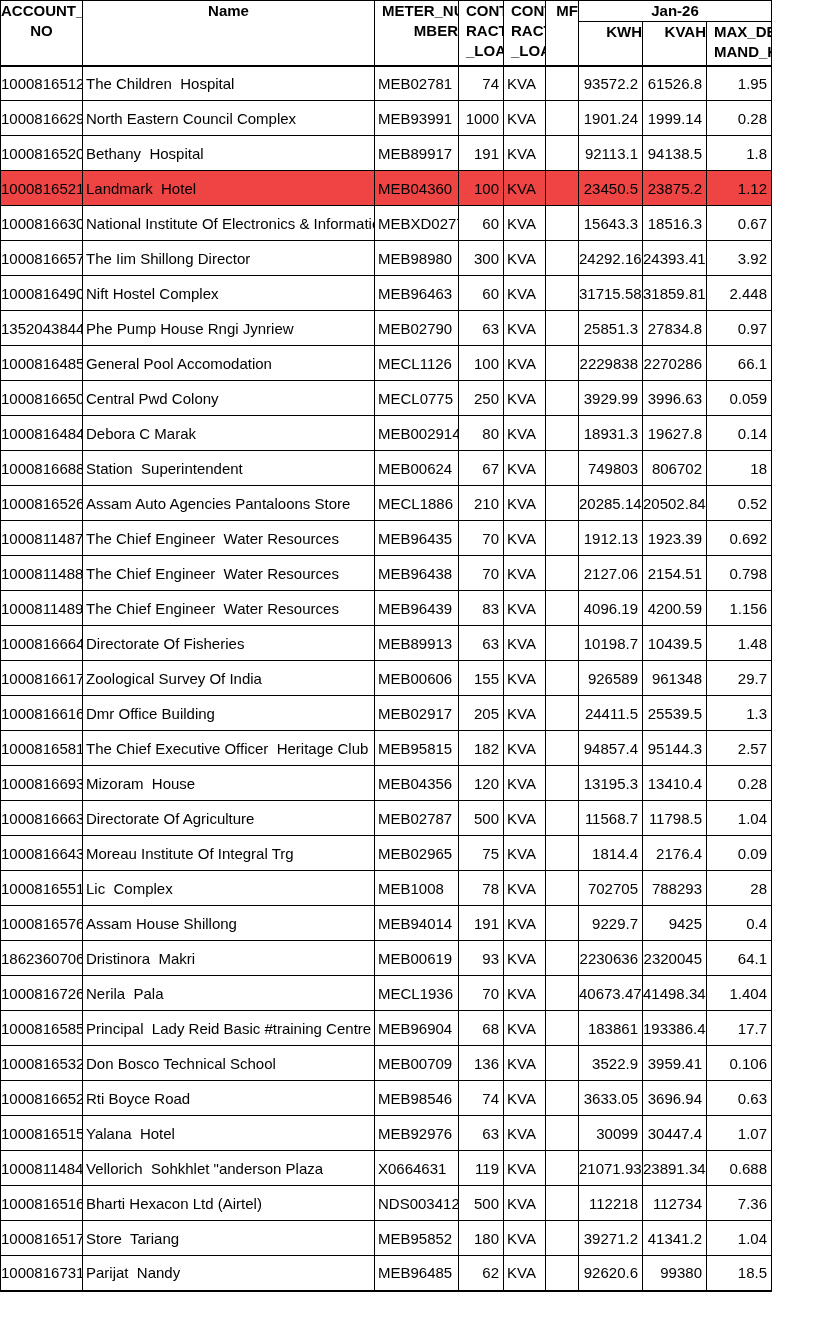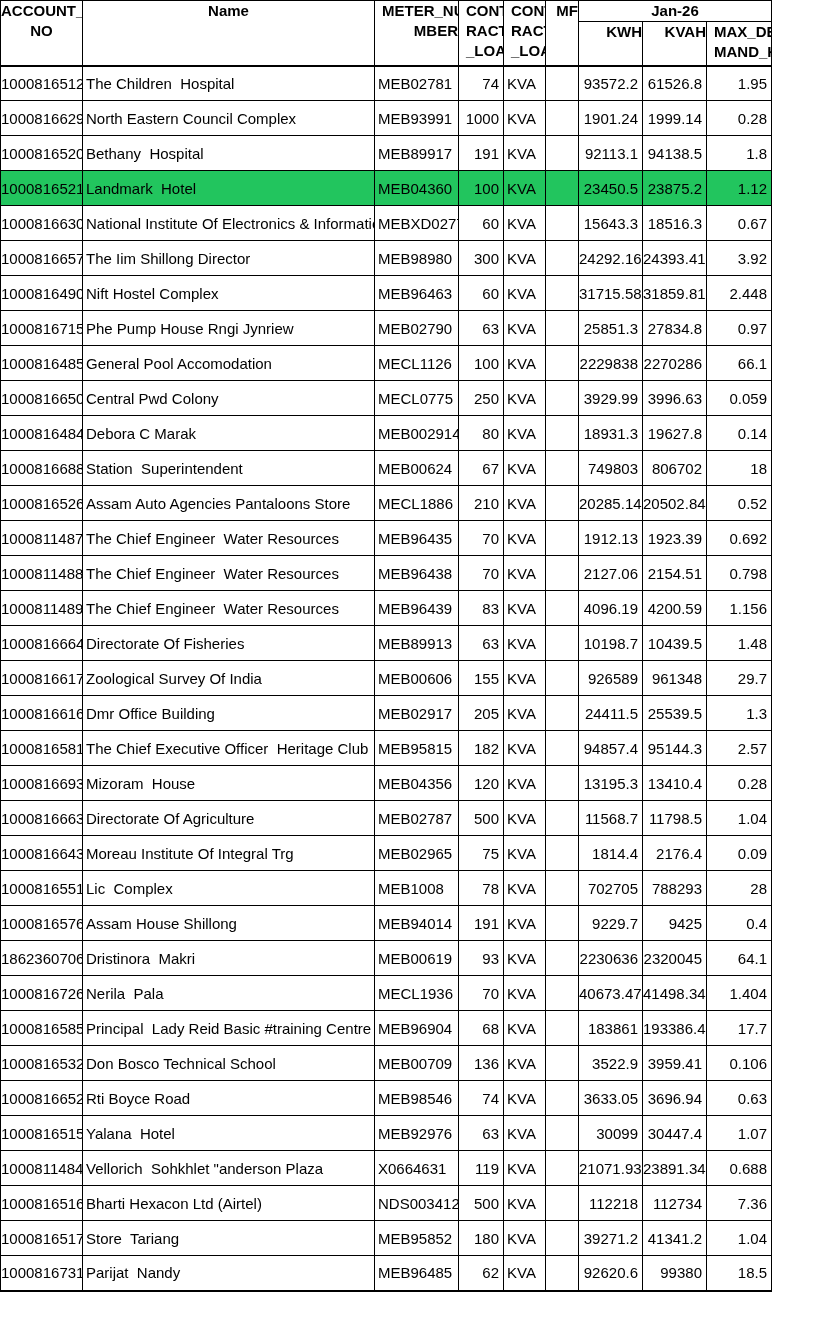--- a/index.html
+++ b/index.html
@@ -46,21 +46,21 @@
   th.left   { text-align: right; padding-left: 7px; }
   tbody td {
     height: 35px;
     font-size: 15px;
     vertical-align: middle;
     padding: 0;
     background: #ffffff;
   }
   td.num  { text-align: right; padding-right: 4px; }
   td.txt  { text-align: left;  padding-left: 3px; white-space: pre; }
-  tr.hl td { background: #22c55e; }
+  tr.hl td { background: #ef4444; }
 </style>
 </head>
 <body>
 
 <div class="sheet">
   <table>
     <colgroup>
       <col style="width:82px">
       <col style="width:292px">
       <col style="width:84px">
@@ -166,21 +166,21 @@
     <td class="txt">Nift Hostel Complex</td>
     <td class="txt">MEB96463</td>
     <td class="num">60</td>
     <td class="txt">KVA</td>
     <td class="txt"></td>
     <td class="num">31715.58</td>
     <td class="num">31859.81</td>
     <td class="num">2.448</td>
   </tr>
         <tr>
-    <td class="num">1000816715</td>
+    <td class="num">1352043844</td>
     <td class="txt">Phe Pump House Rngi Jynriew</td>
     <td class="txt">MEB02790</td>
     <td class="num">63</td>
     <td class="txt">KVA</td>
     <td class="txt"></td>
     <td class="num">25851.3</td>
     <td class="num">27834.8</td>
     <td class="num">0.97</td>
   </tr>
         <tr>

